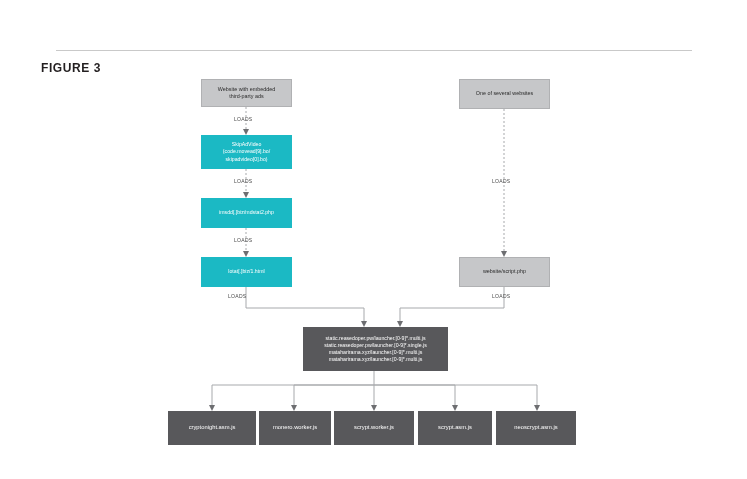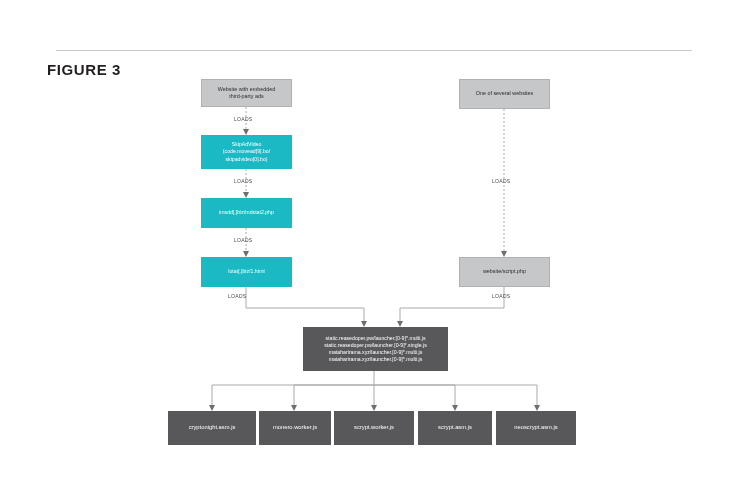--- a/index.html
+++ b/index.html
@@ -12,22 +12,22 @@
   }
   #page{position:absolute;left:0;top:0;width:747px;height:479px;}
 
   .hrule{
     position:absolute;
     left:56px;top:50px;width:636px;height:1px;
     background:#c9c9c9;
   }
   .fig-title{
     position:absolute;
-    left:47px;top:61px;
-    font-size:15px;
+    left:41px;top:61px;
+    font-size:12px;
     font-weight:bold;
     letter-spacing:.6px;
     color:#231f20;
   }
 
   .node{
     position:absolute;
     box-sizing:border-box;
     display:flex;
     align-items:center;

